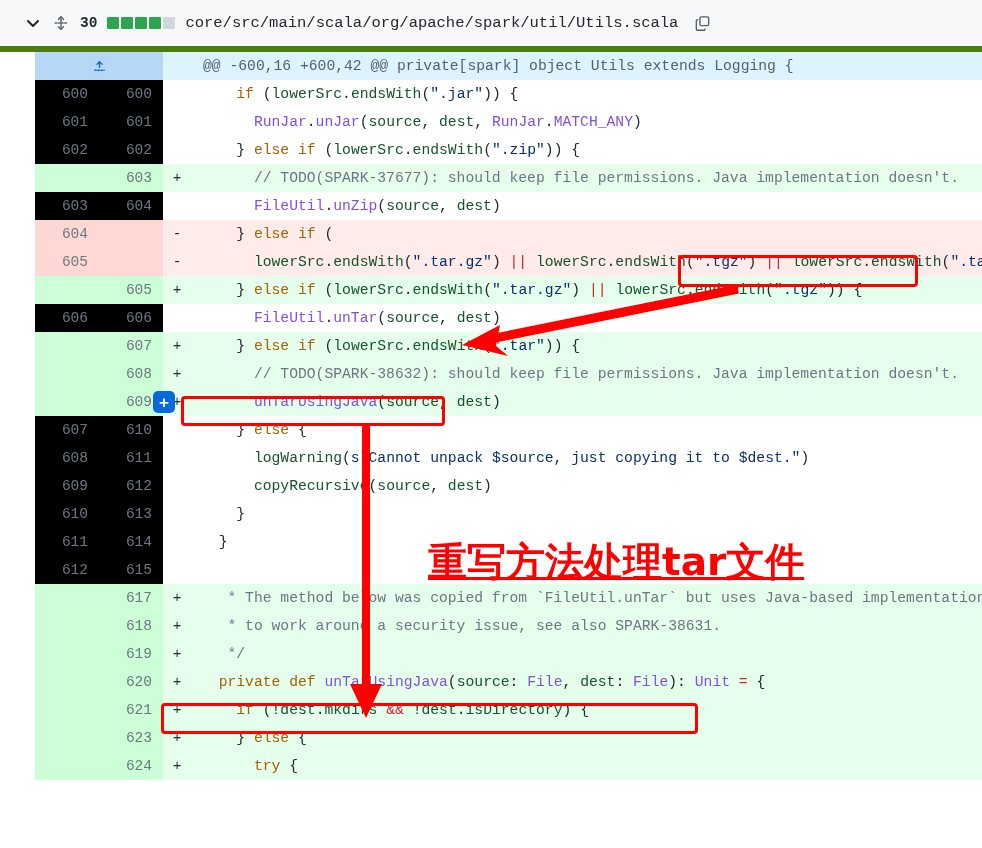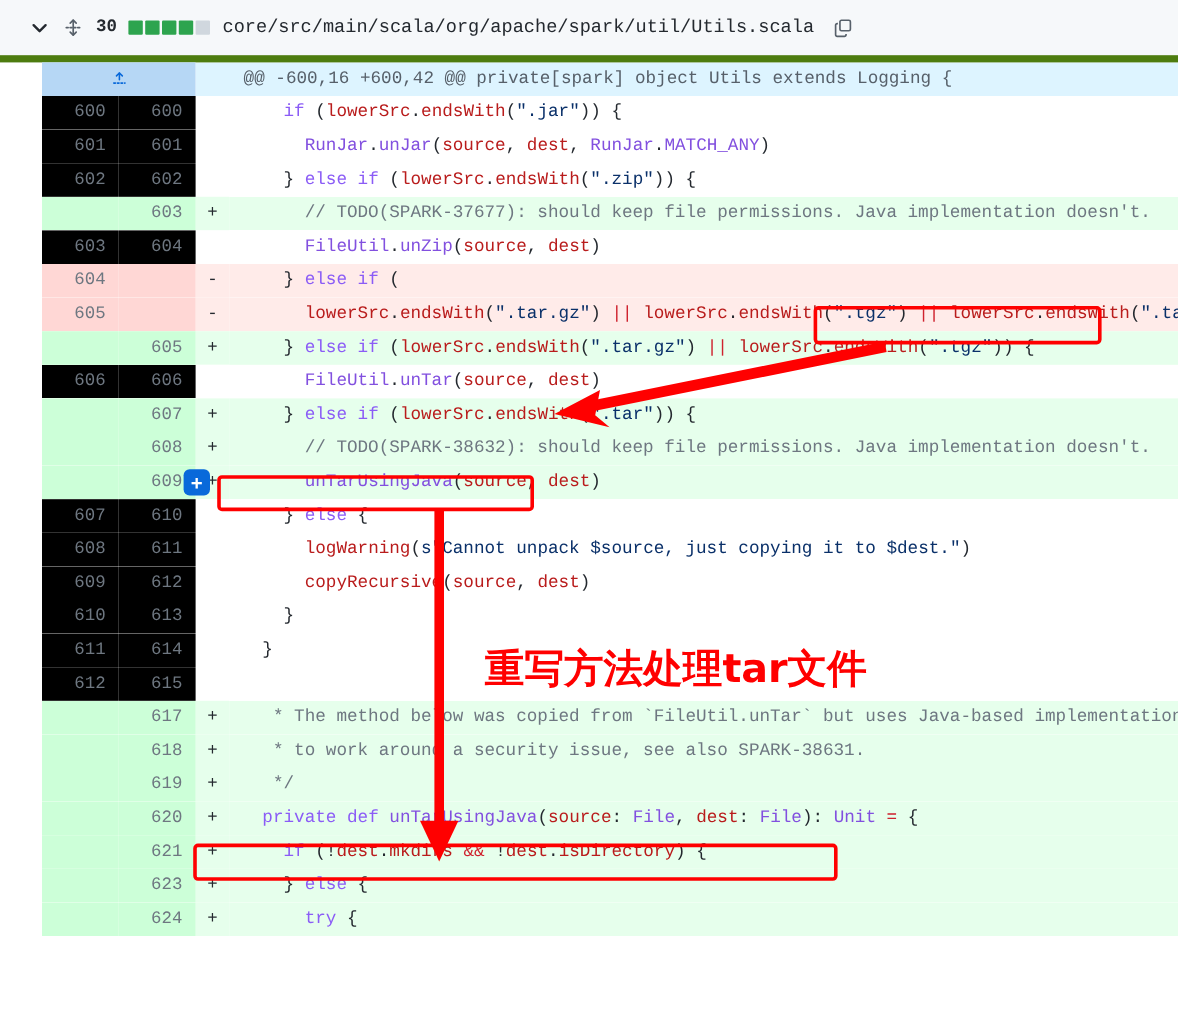--- a/index.html
+++ b/index.html
@@ -145,25 +145,25 @@
     display: flex; align-items: center; justify-content: center;
     font-family: "Liberation Sans", sans-serif;
     font-size: 17px;
     font-weight: 700;
     line-height: 1;
     cursor: pointer;
     z-index: 5;
   }
 
   
-  .k  { color: #8b5cf6; }   
+  .k  { color: #a16207; }   
   .t  { color: #8250df; }   
   .s  { color: #0a3069; }   
   .c  { color: #6e7781; }   
-  .pl { color: #b91c1c; }   
+  .pl { color: #14532d; }   
   .op { color: #cf222e; }   
 
   
   .overlay {
     position: absolute;
     left: 0; top: 0;
     width: 982px; height: 848px;
     pointer-events: none;
   }
   .ann-box {
@@ -405,16 +405,16 @@
     <g>
       <line x1="366" y1="424" x2="366" y2="690" stroke="#ff0000" stroke-width="8"></line>
       <polygon points="366,718 350,684 382,684" fill="#ff0000"></polygon>
     </g>
   </svg>
 
   <div class="overlay">
     <div class="ann-box" style="left:678px; top:255px; width:240px; height:32px;"></div>
     <div class="ann-box" style="left:181px; top:396px; width:264px; height:30px;"></div>
     <div class="ann-box" style="left:161px; top:703px; width:537px; height:31px;"></div>
-    <div class="ann-text" style="left:404px; top:535px; font-size:33px;">重写方法处理tar文件</div>
+    <div class="ann-text" style="left:428px; top:535px; font-size:39px;text-decoration:underline;">重写方法处理tar文件</div>
   </div>
 
 </div>
 
 </body></html>

